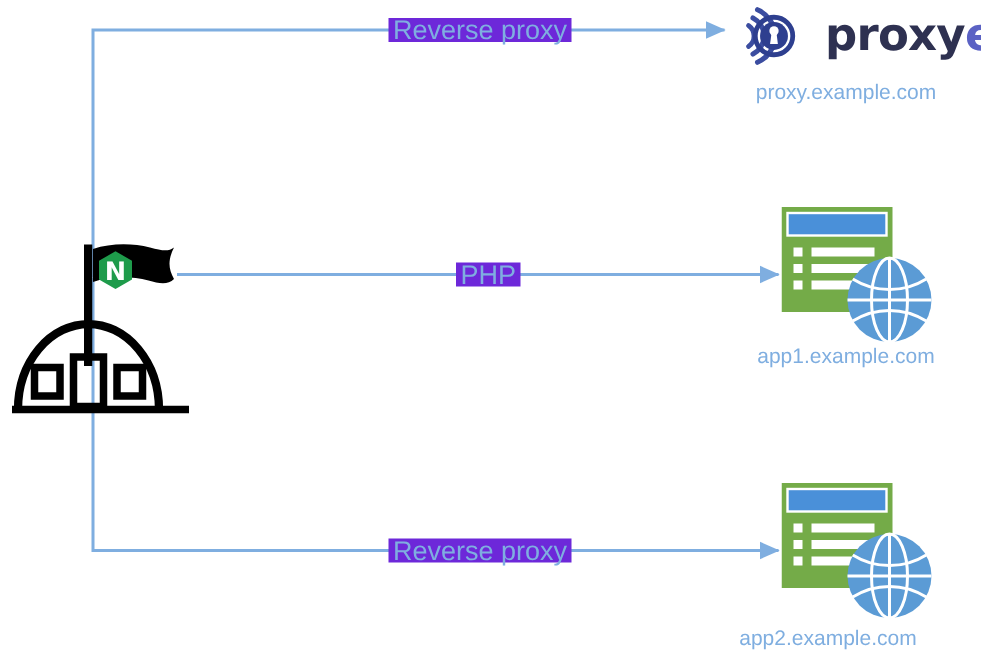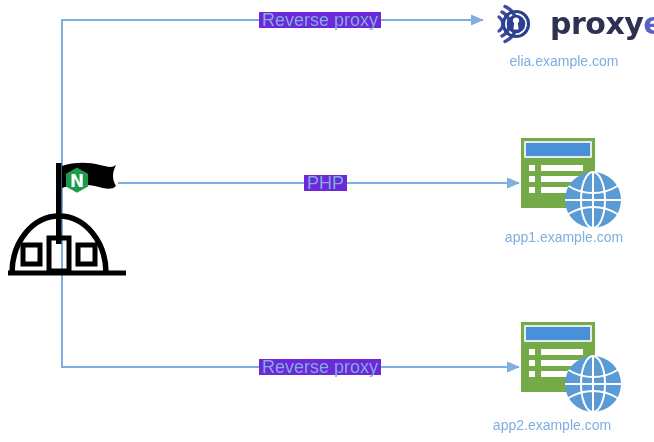--- a/index.html
+++ b/index.html
@@ -127,21 +127,21 @@
 
       <circle cx="27" cy="18.6" r="3.1" fill="#ffffff"></circle>
       <path d="M25.3,20.2 L28.7,20.2 L29.6,27.4 L24.4,27.4 Z" fill="#ffffff"></path>
     </svg>
   </div>
 
   <div class="wordmark" style="left:550px; top:8px;">
     <span class="wm-a">proxy</span><span class="wm-b">elia</span>
   </div>
 
-  <div class="node-label" style="left:474px; top:52px; width:180px;">elia.example.com</div>
+  <div class="node-label" style="left:474px; top:52px; width:180px;">proxy.example.com</div>
 
   <div class="icon-box" style="left:521px; top:138px; width:104px; height:92px;">
     <svg width="104" height="92" viewBox="0 0 104 92" xmlns="http://www.w3.org/2000/svg">
 
       <rect x="0" y="0" width="74" height="70" fill="#74AB48"></rect>
 
       <rect x="4" y="4" width="66" height="15" fill="#4A90D9" stroke="#ffffff" stroke-width="1.6"></rect>
 
       <rect x="8" y="27" width="6" height="6" fill="#ffffff"></rect>
       <rect x="20" y="27" width="42" height="6" fill="#ffffff"></rect>

